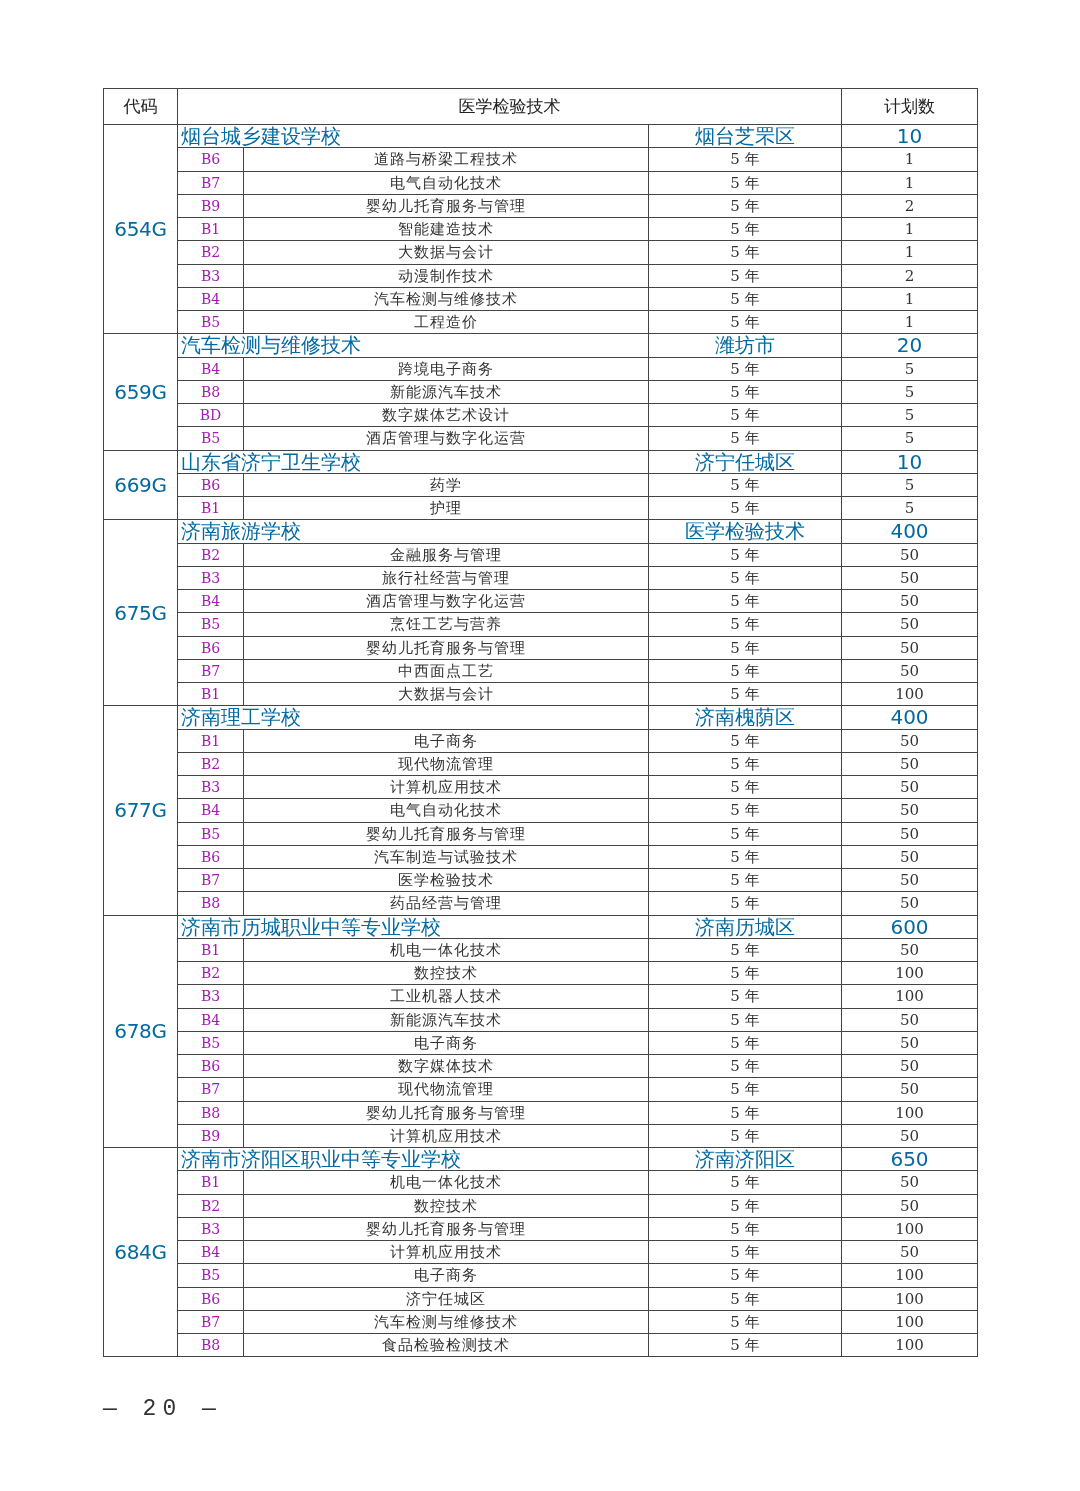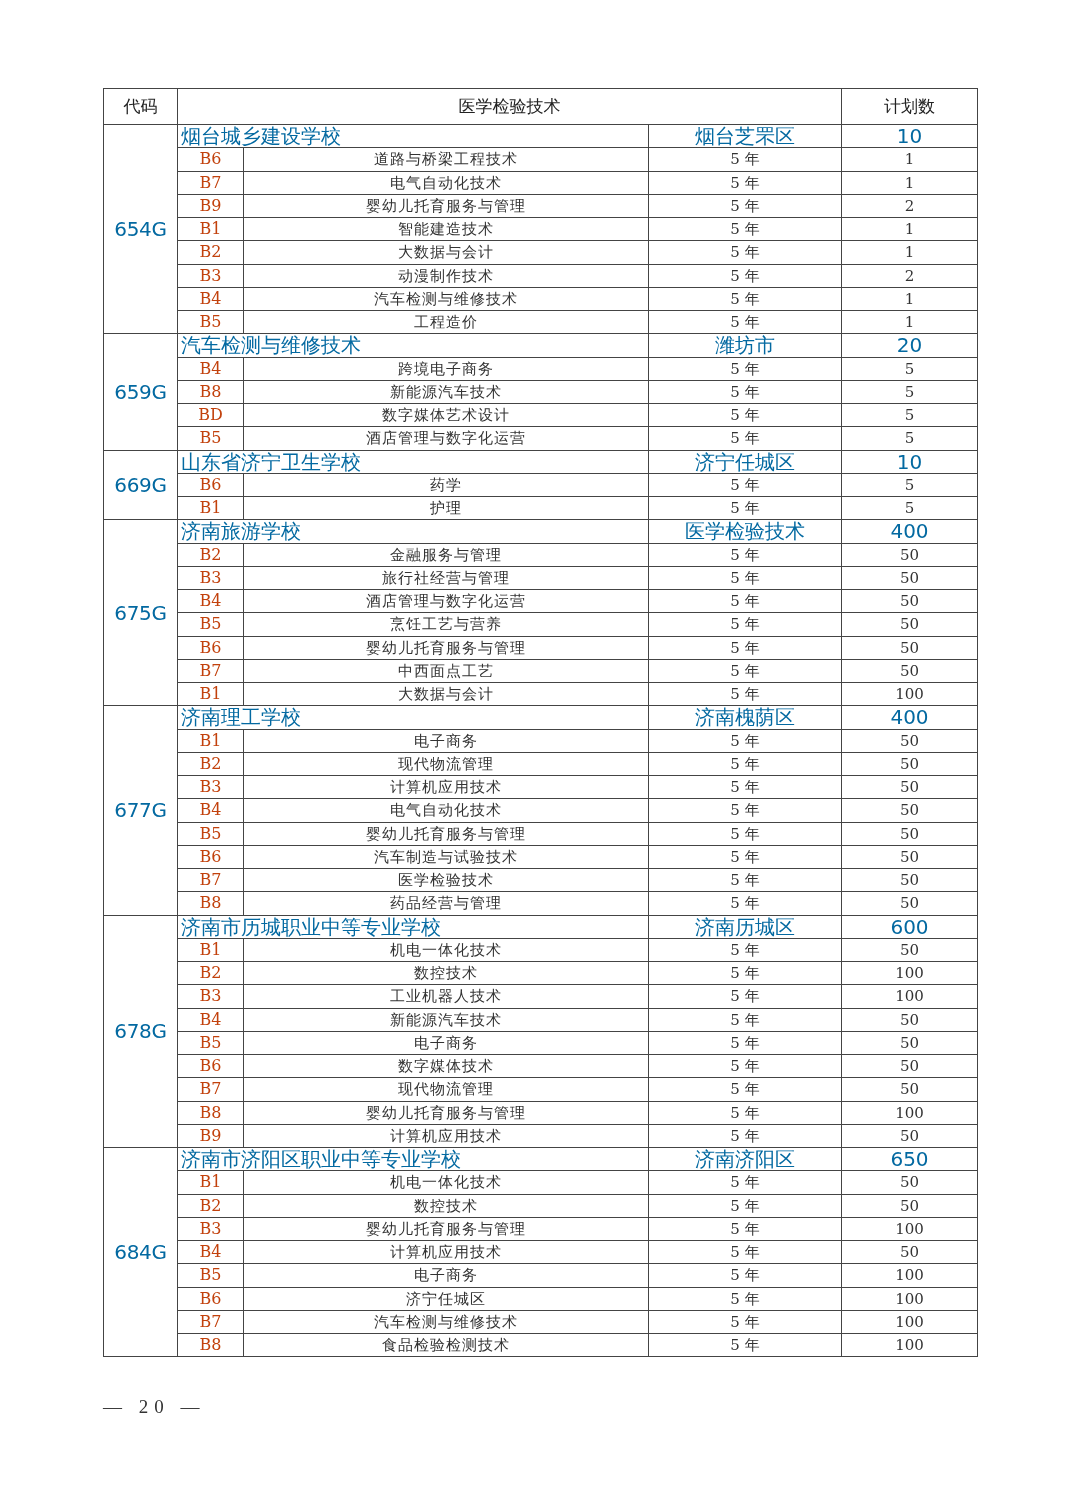--- a/index.html
+++ b/index.html
@@ -24,25 +24,25 @@
   table.plan td { height: 22.26px; font-size: 15px; line-height: 22px; color: #333; }
   td.code {
     font-family: "Liberation Sans", "DejaVu Sans", sans-serif; font-weight: bold;
     font-size: 15px; color: #333; letter-spacing: -0.3px;
   }
   tr.school td {
     font-family: "DejaVu Sans", "Liberation Sans", sans-serif; font-weight: normal;
     font-size: 20px; color: #0369a1;
   }
   tr.school td.school-name { text-align: left; padding-left: 3px; }
-  tr.major td.sub { color: #c2410c; font-size: 16px; }
+  tr.major td.sub { color: #a21caf; font-size: 14px; }
   tr.major td.mj { letter-spacing: 1px; }
   .page-num {
-    position: absolute; left: 103px; top: 1396px; font-size: 19px; color: #333;
-    font-family: Liberation Serif, serif; letter-spacing: 6px;
+    position: absolute; left: 103px; top: 1396px; font-size: 23px; color: #333;
+    font-family: Liberation Mono, monospace; letter-spacing: 6px;
   }
 </style>
 </head>
 <body>
 
 <div class="page">
   <table class="plan">
     <colgroup>
       <col style="width:74px">
       <col style="width:66px">

